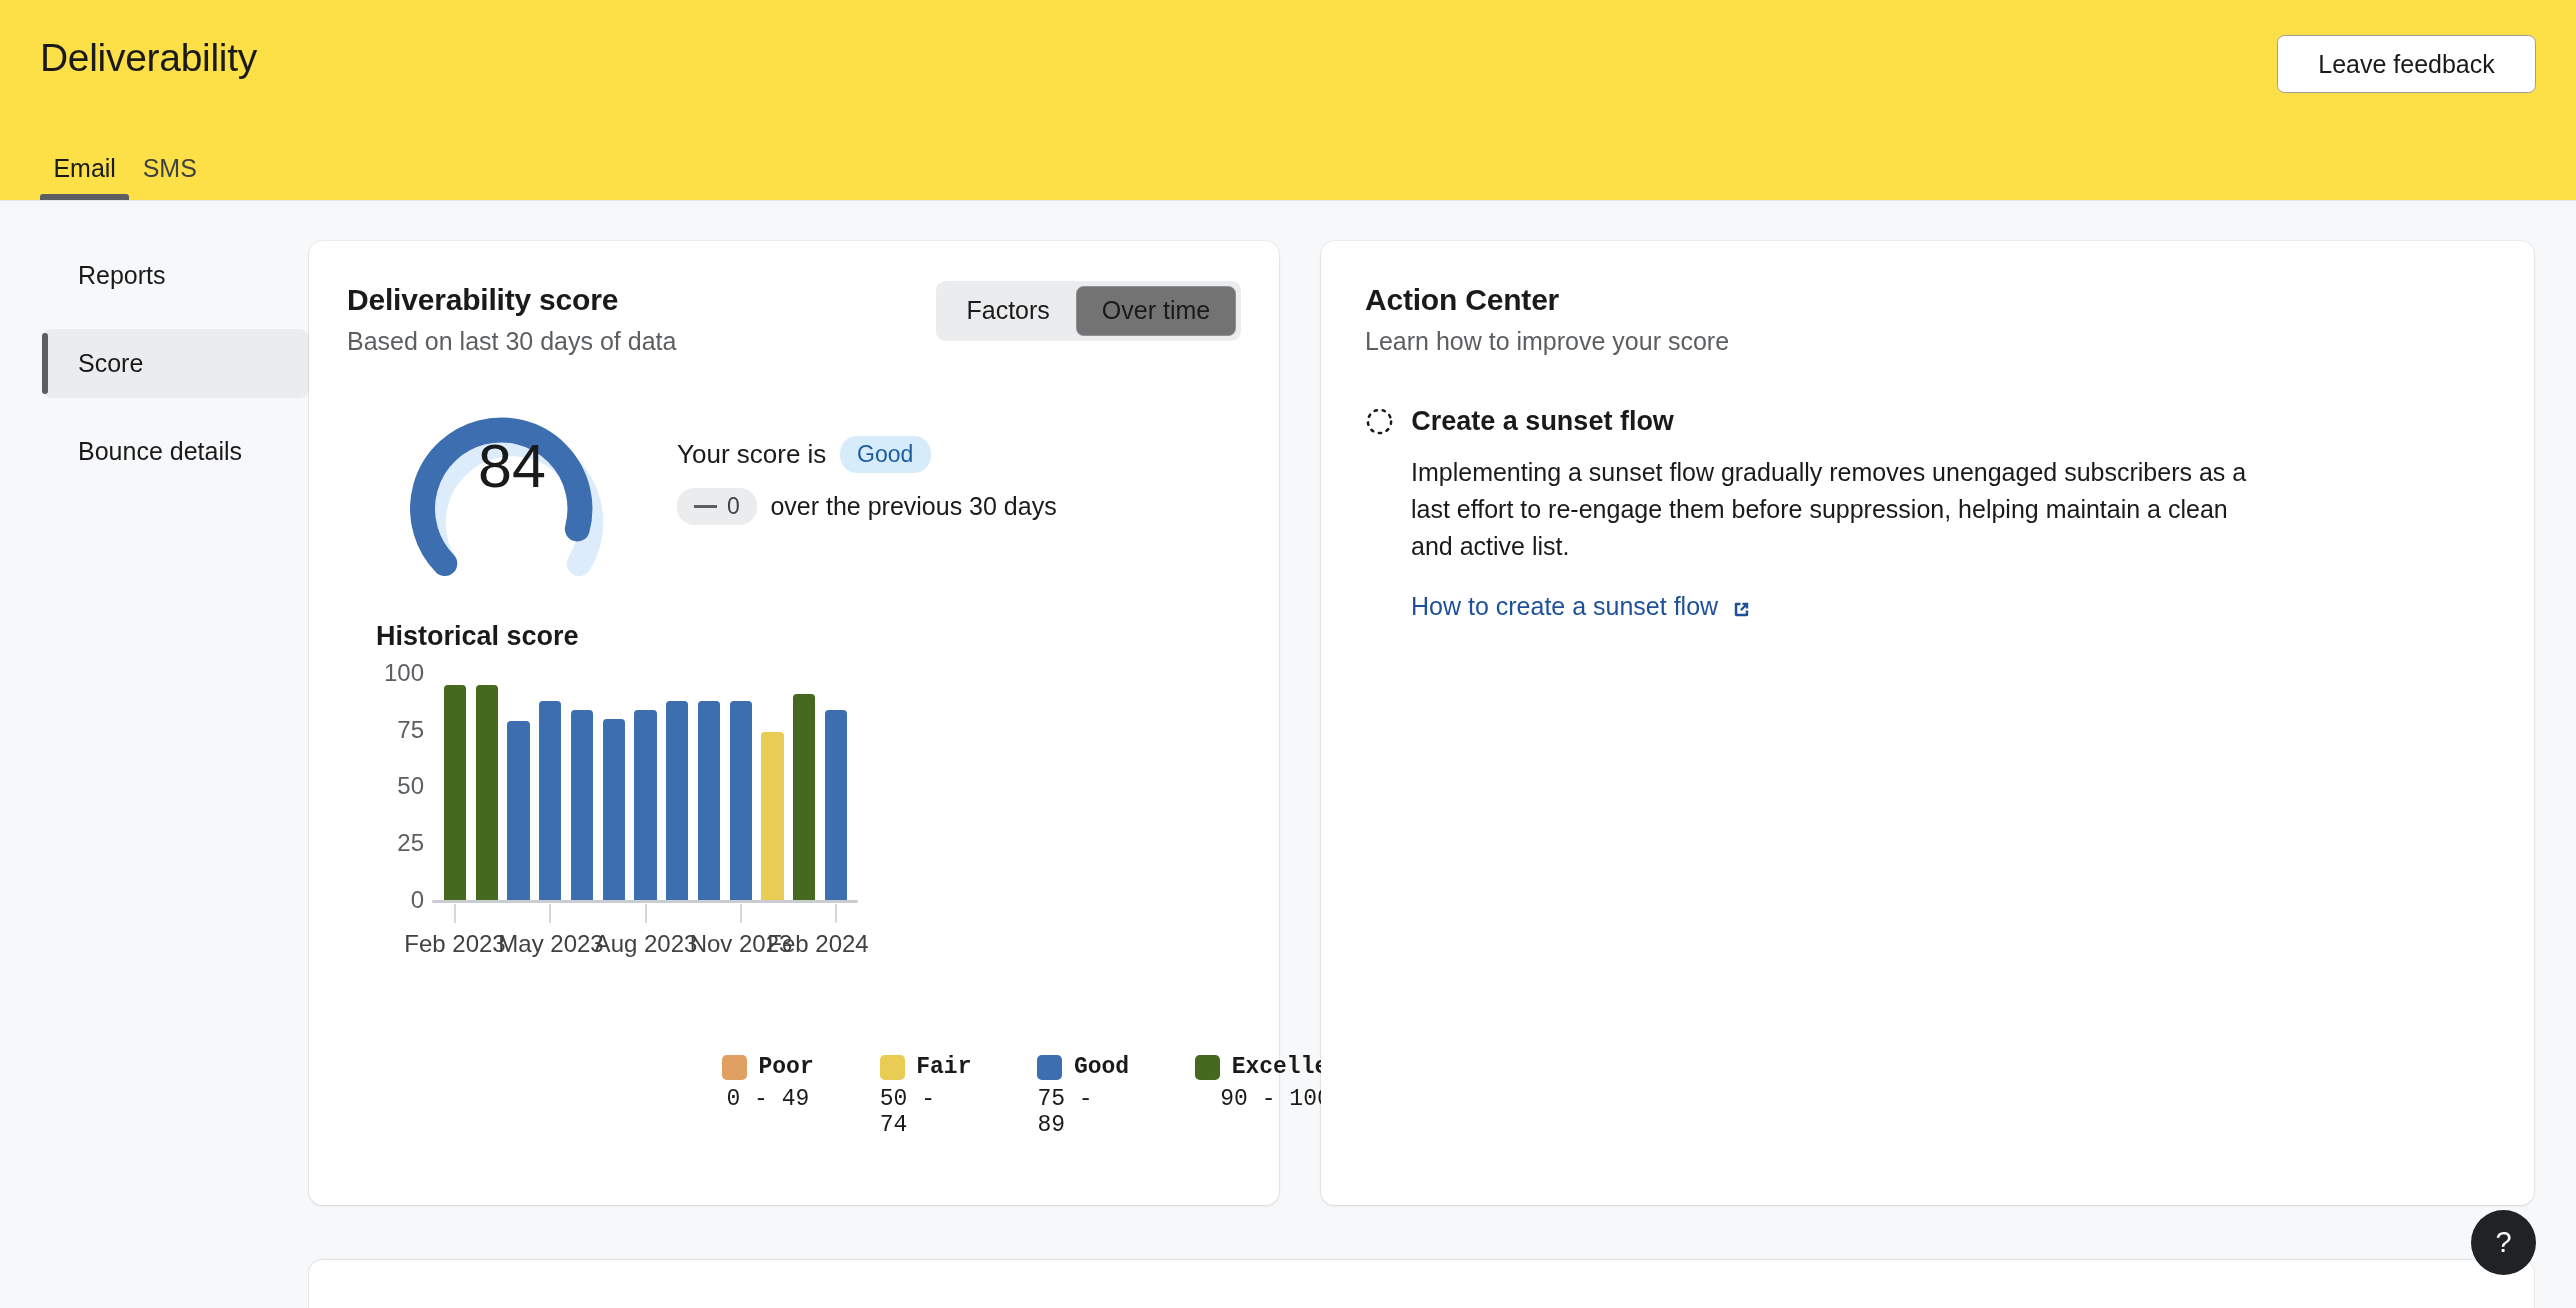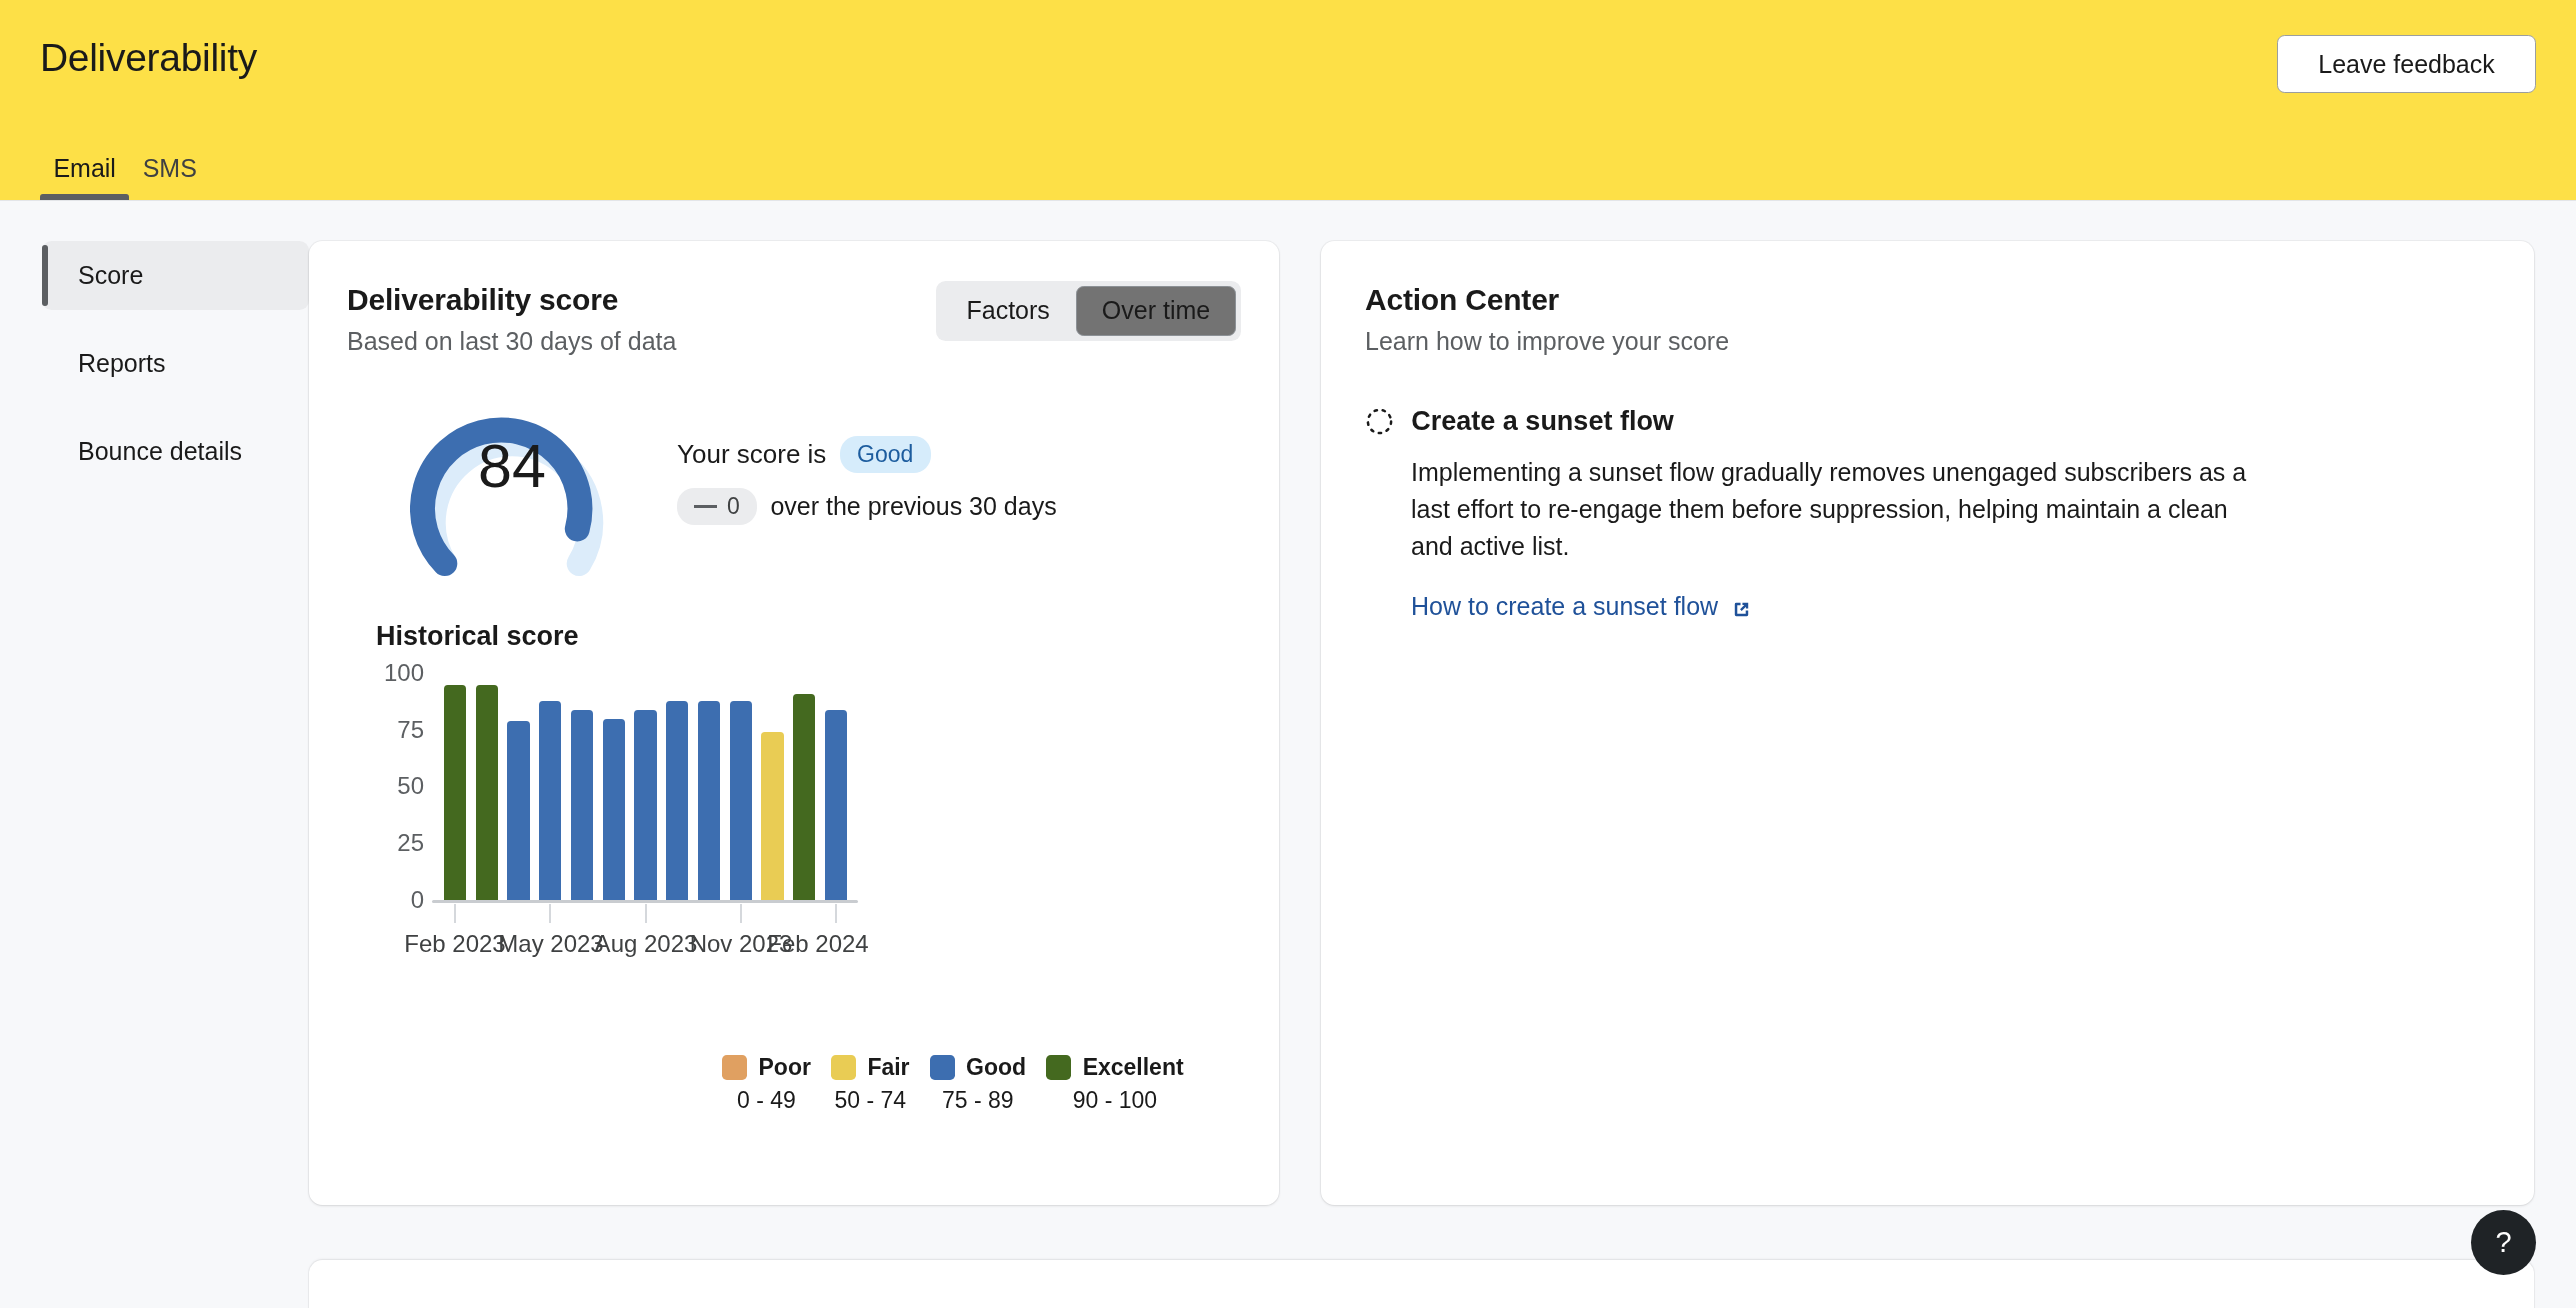--- a/index.html
+++ b/index.html
@@ -191,21 +191,21 @@
     width: 426px; height: 3.8px;
     background: #c9ccd0;
     border-radius: 1.9px;
   }
   .x-ticks { position: absolute; left: 92px; top: 231px; width: 413px; height: 19px; }
   .x-tick-mark { position: absolute; top: 0; width: 1.9px; height: 19px; background: #d5d8dc; }
   .x-labels { position: absolute; left: 58px; top: 257px; width: 480px; }
   .x-label { position: absolute; font-size: 24px; color: #3f4142; transform: translateX(-50%); white-space: nowrap; }
 
   .legend { position: absolute; left: 154px; top: 1076px - 0px; }
-  .legend-row { display: flex; gap: 20px; }
+  .legend-row { display: flex; gap: 66px; font-family: Liberation Mono, monospace; }
   .legend-item { display: flex; flex-direction: column; align-items: center; }
   .legend-top { display: flex; align-items: center; gap: 11.5px; }
   .swatch { width: 25px; height: 25px; border-radius: 4.8px; }
   .legend-label { font-size: 23px; font-weight: 700; color: #1a1a1a; }
   .legend-range { font-size: 23px; color: #1a1a1a; margin-top: 5.8px; }
 
   
   .ac-item { margin-top: 50px; }
   .ac-item-head { display: flex; align-items: center; gap: 17.3px; }
   .dotted-circle { width: 29px; height: 29px; flex: 0 0 29px; }
@@ -270,25 +270,25 @@
   <button class="leave-feedback">Leave feedback</button>
   <div class="tabs">
     <div class="tab active">Email</div>
     <div class="tab">SMS</div>
   </div>
 </div>
 
 <div class="content">
 
   <div class="sidebar">
+    <div class="side-item">
+      <span>Reports</span>
+    </div>
     <div class="side-item active">
       <span>Score</span>
-    </div>
-    <div class="side-item">
-      <span>Reports</span>
     </div>
     <div class="side-item">
       <span>Bounce details</span>
     </div>
   </div>
 
   <div class="panels">
 
     <div class="card card-left">
       <div class="card-title">Deliverability score</div>

